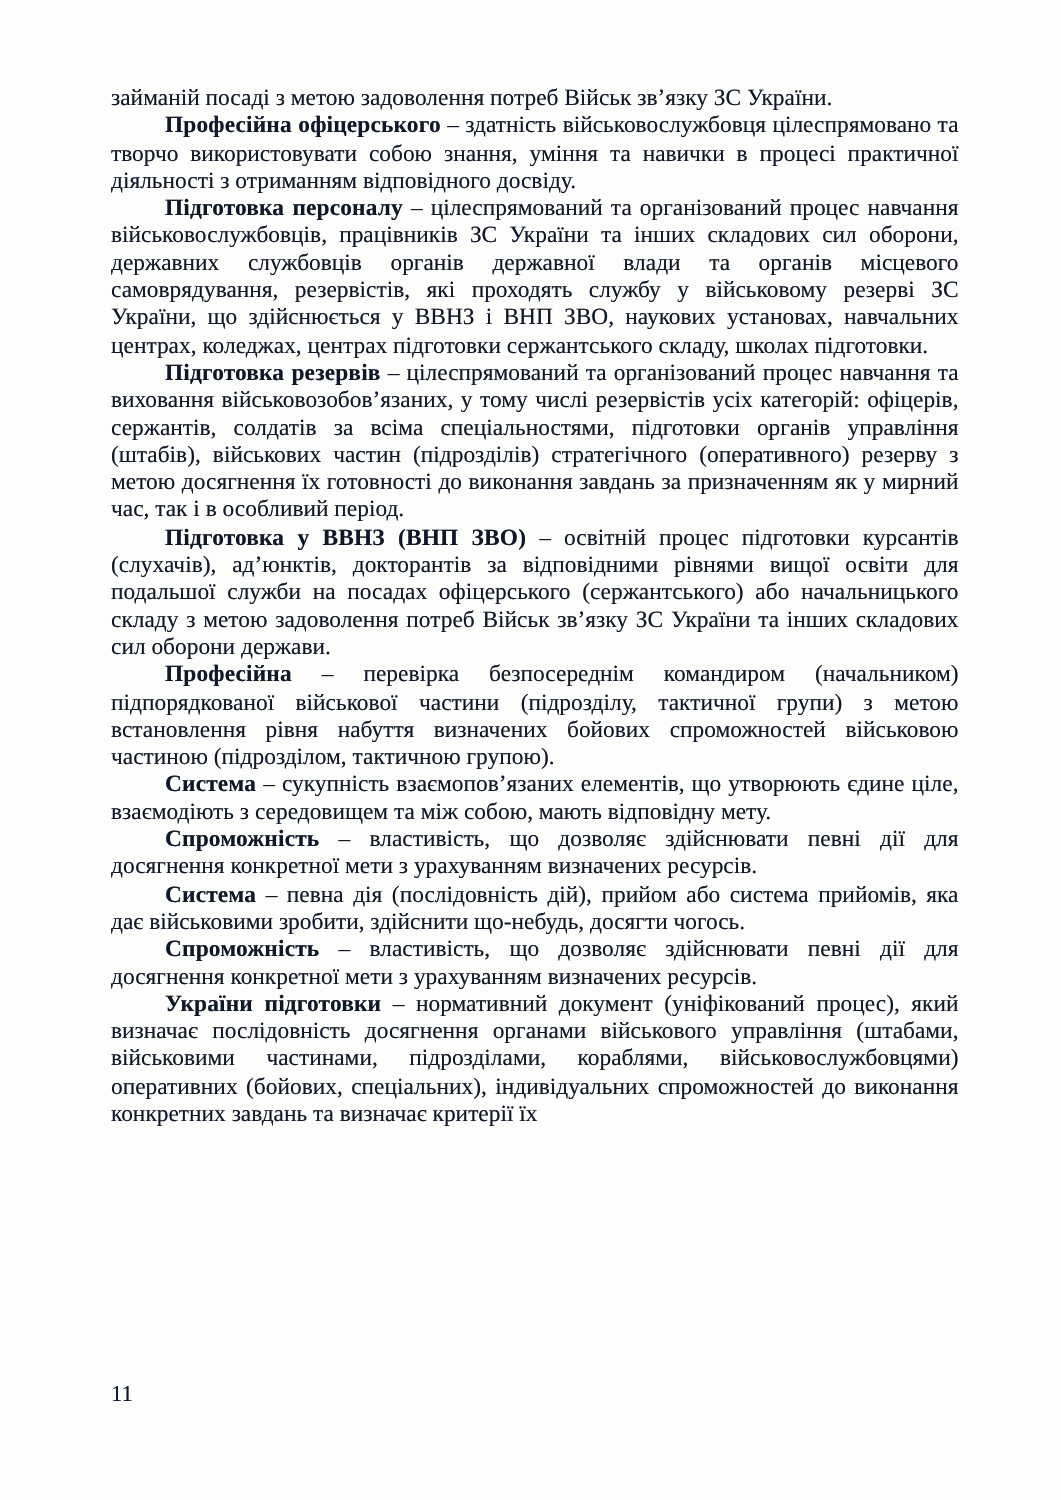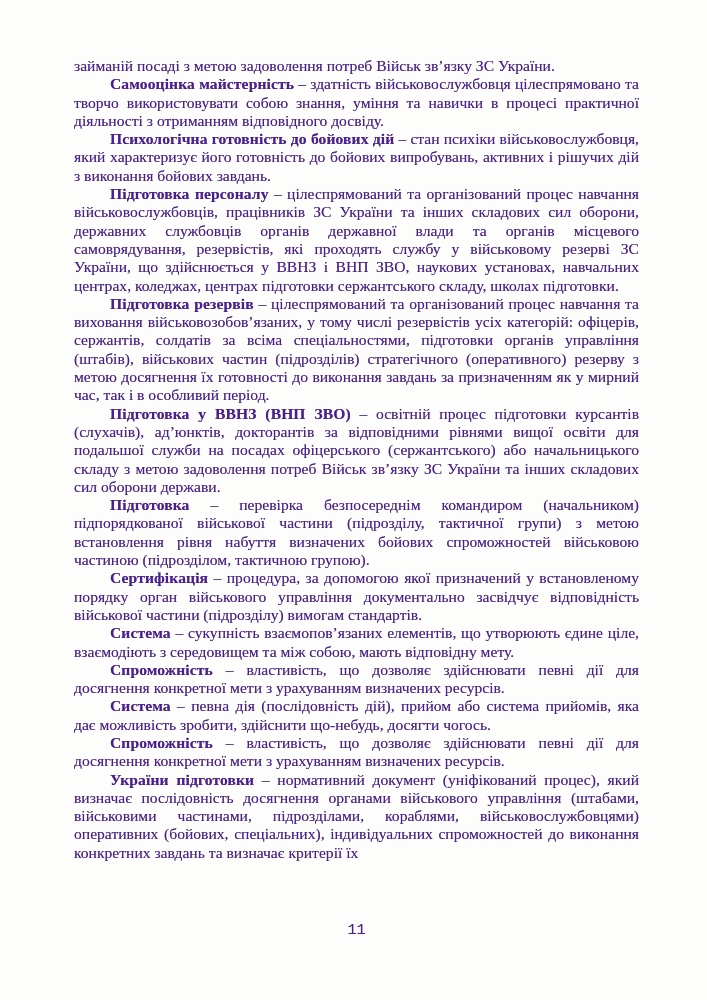--- a/index.html
+++ b/index.html
@@ -3,21 +3,21 @@
 <meta charset="utf-8">
 <style>
   html, body { margin: 0; padding: 0; }
   body { background: #ffffff; }
   .page {
     position: relative;
     width: 707px;
     height: 1000px;
     background: #fdfdfc;
     font-family: "Liberation Serif", "DejaVu Serif", serif;
-    color: #4c1d95;
+    color: #0f172a;
     overflow: hidden;
   }
   .text-block {
     position: absolute;
     left: 74px;
     top: 57px;
     width: 565px;
     font-size: 15.6px;
     line-height: 18.3px;
     text-align: justify;
@@ -27,39 +27,36 @@
     margin: 0;
     text-indent: 36px;
   }
   .para.no-indent { text-indent: 0; }
   .para b { font-weight: bold; letter-spacing: 0.1px; }
   .page-number {
     position: absolute;
     top: 921px;
     left: 74px;
     width: 565px;
-    text-align: center;
+    text-align: left;
     font-size: 15.2px;
     text-shadow: 0 0 0.35px rgba(40,40,40,0.55);
-    font-family: Liberation Mono, monospace;
   }
 </style>
 </head>
 <body>
 
 <div class="page">
   <div class="text-block">
     <p class="para no-indent"><b></b><span>займаній посаді з метою задоволення потреб Військ зв’язку ЗС України.</span></p>
-    <p class="para"><b>Самооцінка майстерність</b><span> – здатність військовослужбовця цілеспрямовано та творчо використовувати собою знання, уміння та навички в процесі практичної діяльності з отриманням відповідного досвіду.</span></p>
-    <p class="para"><b>Психологічна готовність до бойових дій</b><span> – стан психіки військовослужбовця, який характеризує його готовність до бойових випробувань, активних і рішучих дій з виконання бойових завдань.</span></p>
+    <p class="para"><b>Професійна офіцерського</b><span> – здатність військовослужбовця цілеспрямовано та творчо використовувати собою знання, уміння та навички в процесі практичної діяльності з отриманням відповідного досвіду.</span></p>
     <p class="para"><b>Підготовка персоналу</b><span> – цілеспрямований та організований процес навчання військовослужбовців, працівників ЗС України та інших складових сил оборони, державних службовців органів державної влади та органів місцевого самоврядування, резервістів, які проходять службу у військовому резерві ЗС України, що здійснюється у ВВНЗ і ВНП ЗВО, наукових установах, навчальних центрах, коледжах, центрах підготовки сержантського складу, школах підготовки.</span></p>
     <p class="para"><b>Підготовка резервів</b><span> – цілеспрямований та організований процес навчання та виховання військовозобов’язаних, у тому числі резервістів усіх категорій: офіцерів, сержантів, солдатів за всіма спеціальностями, підготовки органів управління (штабів), військових частин (підрозділів) стратегічного (оперативного) резерву з метою досягнення їх готовності до виконання завдань за призначенням як у мирний час, так і в особливий період.</span></p>
     <p class="para"><b>Підготовка у ВВНЗ (ВНП ЗВО)</b><span> – освітній процес підготовки курсантів (слухачів), ад’юнктів, докторантів за відповідними рівнями вищої освіти для подальшої служби на посадах офіцерського (сержантського) або начальницького складу з метою задоволення потреб Військ зв’язку ЗС України та інших складових сил оборони держави.</span></p>
-    <p class="para"><b>Підготовка</b><span> – перевірка безпосереднім командиром (начальником) підпорядкованої військової частини (підрозділу, тактичної групи) з метою встановлення рівня набуття визначених бойових спроможностей військовою частиною (підрозділом, тактичною групою).</span></p>
-    <p class="para"><b>Сертифікація</b><span> – процедура, за допомогою якої призначений у встановленому порядку орган військового управління документально засвідчує відповідність військової частини (підрозділу) вимогам стандартів.</span></p>
+    <p class="para"><b>Професійна</b><span> – перевірка безпосереднім командиром (начальником) підпорядкованої військової частини (підрозділу, тактичної групи) з метою встановлення рівня набуття визначених бойових спроможностей військовою частиною (підрозділом, тактичною групою).</span></p>
     <p class="para"><b>Система</b><span> – сукупність взаємопов’язаних елементів, що утворюють єдине ціле, взаємодіють з середовищем та між собою, мають відповідну мету.</span></p>
     <p class="para"><b>Спроможність</b><span> – властивість, що дозволяє здійснювати певні дії для досягнення конкретної мети з урахуванням визначених ресурсів.</span></p>
-    <p class="para"><b>Система</b><span> – певна дія (послідовність дій), прийом або система прийомів, яка дає можливість зробити, здійснити що-небудь, досягти чогось.</span></p>
+    <p class="para"><b>Система</b><span> – певна дія (послідовність дій), прийом або система прийомів, яка дає військовими зробити, здійснити що-небудь, досягти чогось.</span></p>
     <p class="para"><b>Спроможність</b><span> – властивість, що дозволяє здійснювати певні дії для досягнення конкретної мети з урахуванням визначених ресурсів.</span></p>
     <p class="para"><b>України підготовки</b><span> – нормативний документ (уніфікований процес), який визначає послідовність досягнення органами військового управління (штабами, військовими частинами, підрозділами, кораблями, військовослужбовцями) оперативних (бойових, спеціальних), індивідуальних спроможностей до виконання конкретних завдань та визначає критерії їх</span></p>
   </div>
   <div class="page-number">11</div>
 </div>
 
 </body></html>

